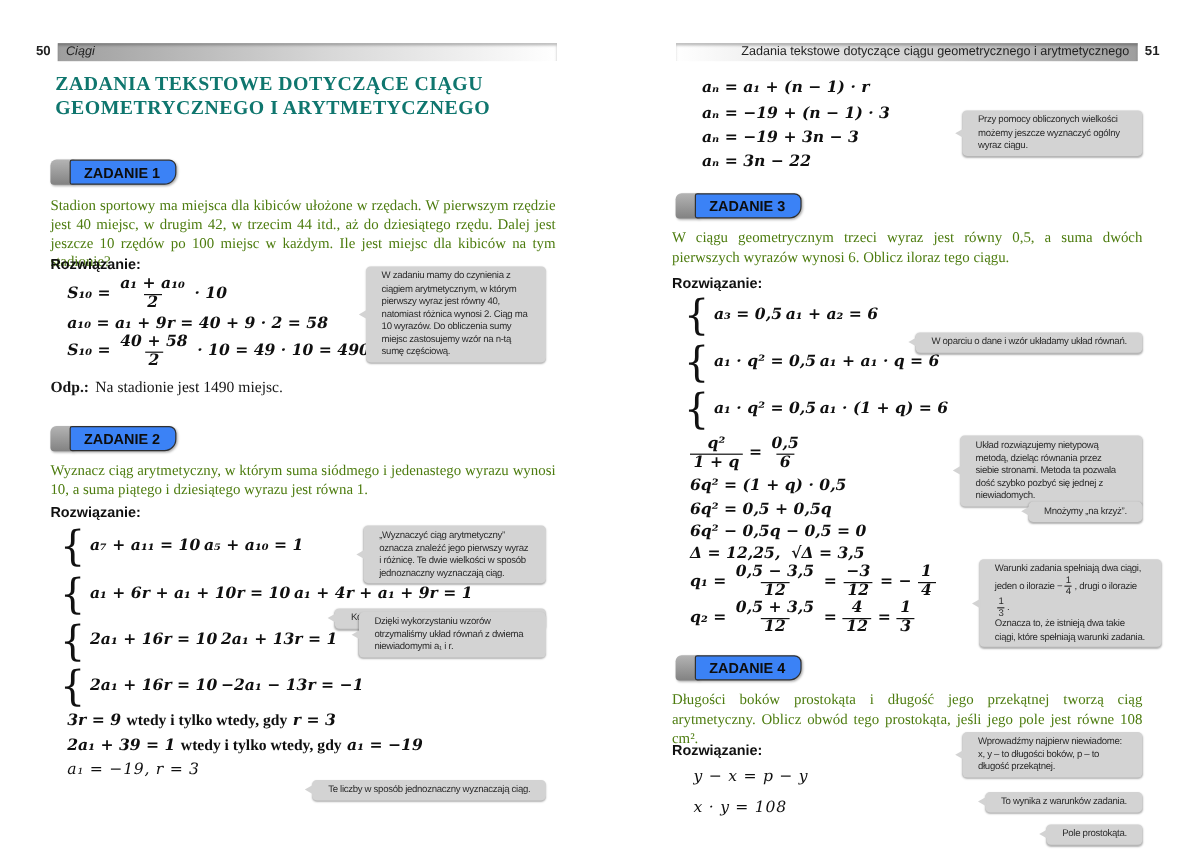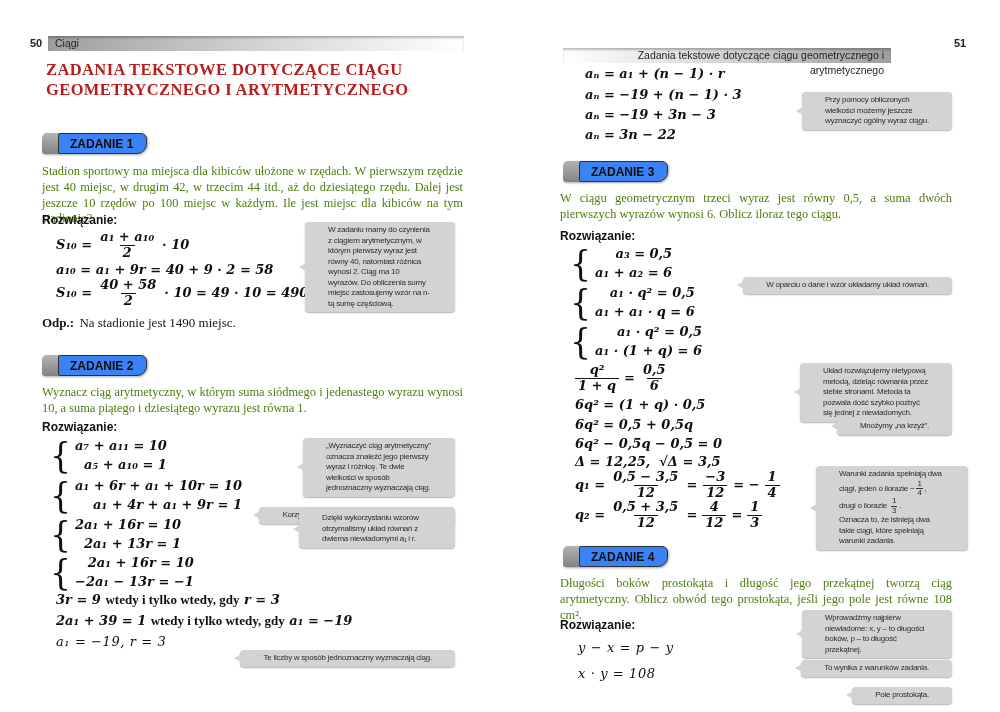--- a/index.html
+++ b/index.html
@@ -1,62 +1,62 @@
 <!DOCTYPE html>
 <html><head>
 <meta charset="utf-8">
 <style>
   html,body{margin:0;padding:0;background:#ffffff;}
   .spread{position:relative;width:1000px;height:712px;background:#fff;overflow:hidden;
           font-family:"Liberation Serif",serif;color:#1c1c1c;}
   .abs{position:absolute;}
   .pn{font-family:"Liberation Sans",sans-serif;font-weight:bold;font-size:11px;color:#222;line-height:15px;}
   .hbar{height:15px;font-family:"Liberation Sans",sans-serif;font-size:10.5px;line-height:15px;color:#1f1f1f;box-sizing:border-box;}
-  .hbar-l{background:linear-gradient(to right,#9e9e9e,#d8d8d8 55%,#ffffff 100%);box-shadow:inset 0 2px 2px rgba(0,0,0,.25);padding-left:7px;}
+  .hbar-l{background:linear-gradient(to right,#9e9e9e,#d8d8d8 55%,#ffffff 100%);box-shadow:inset 0 2px 2px rgba(0,0,0,.25);padding-left:7px;font-style:italic;}
   .hbar-r{background:linear-gradient(to left,#9e9e9e,#d8d8d8 55%,#ffffff 100%);box-shadow:inset 0 2px 2px rgba(0,0,0,.25);text-align:right;padding-right:7px;}
-  .title{font-size:16.5px;font-weight:bold;letter-spacing:.4px;line-height:19.5px;color:#b91c1c;}
+  .title{font-size:16.5px;font-weight:bold;letter-spacing:.4px;line-height:19.5px;color:#0f766e;}
   .badge{display:flex;align-items:stretch;height:21px;filter:drop-shadow(1px 1.5px 1px rgba(0,0,0,.35));}
   .badge .tab{width:20px;background:linear-gradient(180deg,#b4b4b4,#828282);border-radius:5px 0 0 3px;}
   .badge .lbl{display:flex;align-items:center;background:#3b82f6;border:1.7px solid #303030;border-radius:2px 6px 10px 2px;
               margin-left:-4px;padding:0 13px 0 11px;font-family:"Liberation Sans",sans-serif;font-weight:bold;
               font-size:12px;color:#0d0d0d;}
   .para{font-size:12.4px;line-height:15.8px;text-align:justify;color:#4d7c0f;}
   .sol{font-family:"Liberation Sans",sans-serif;font-weight:bold;font-size:12px;color:#101010;}
-  .math{font-family:"DejaVu Serif",serif;font-style:italic;font-weight:bold;font-size:13px;color:#0f0f0f;white-space:nowrap;line-height:16px;text-align:right;}
+  .math{font-family:"DejaVu Serif",serif;font-style:italic;font-weight:bold;font-size:13px;color:#0f0f0f;white-space:nowrap;line-height:16px;}
   .math .tx{font-style:normal;font-family:"Liberation Serif",serif;}
   .light{font-weight:normal;letter-spacing:.6px;}
   .fline{display:flex;align-items:center;gap:5px;}
   .fr{display:inline-flex;flex-direction:column;align-items:center;line-height:1.15;}
   .fr .n{padding:0 3px;}
   .fr .d{border-top:1.4px solid #111;padding:0 3px;}
   .sys{display:flex;align-items:center;}
   .brace{display:inline-block;font-style:normal;font-weight:normal;font-size:33px;line-height:1;margin-right:4px;
          transform:scaleY(1.05);font-family:"DejaVu Serif",serif;color:#111;}
-  .sl{display:flex;flex-direction:column;gap:3px;}
+  .sl{display:flex;flex-direction:row;gap:3px;}
   .odp{font-size:13px;color:#161616;}
   .odp b{margin-right:2px;}
-  .note{background:#d3d3d3;border-radius:4px;padding:3px 23px;font-family:"Liberation Sans",sans-serif;
+  .note{background:#d3d3d3;border-radius:4px;padding:3px 13px;font-family:"Liberation Sans",sans-serif;
         font-size:8px;letter-spacing:-.25px;line-height:1.32;color:#2b2b2b;box-shadow:0 1px 1.5px rgba(0,0,0,.3);
         box-sizing:border-box;}
   .note::before{content:"";position:absolute;left:-6px;top:50%;margin-top:-4px;
         border-top:4px solid transparent;border-bottom:4px solid transparent;border-right:7px solid #d3d3d3;}
   .nw{white-space:nowrap;margin-top:19px;}
   .sfr{display:inline-flex;flex-direction:column;align-items:center;vertical-align:middle;line-height:1.05;margin:0 2px;}
   .sfr .d{border-top:1px solid #333;padding:0 1px;}
 </style>
 </head>
 <body>
 
 <div class="spread">
 
   <div class="abs pn" style="left:30px;top:36px">50</div>
   <div class="abs hbar hbar-l" style="left:48px;top:36px;width:416px">
     <span>Ciągi</span>
   </div>
-  <div class="abs hbar hbar-r" style="left:563px;top:48px;width:328px">
+  <div class="abs hbar hbar-r" style="left:563px;top:36px;width:385px">
     <span>Zadania tekstowe dotyczące ciągu geometrycznego i arytmetycznego</span>
   </div>
   <div class="abs pn" style="left:954px;top:36px">51</div>
 
   <div class="abs title" style="left:46px;top:60px">
     <div>ZADANIA TEKSTOWE DOTYCZĄCE CIĄGU</div>
     <div>GEOMETRYCZNEGO I ARYTMETYCZNEGO</div>
   </div>
 
   <div class="abs badge" style="left:42px;top:133px">

